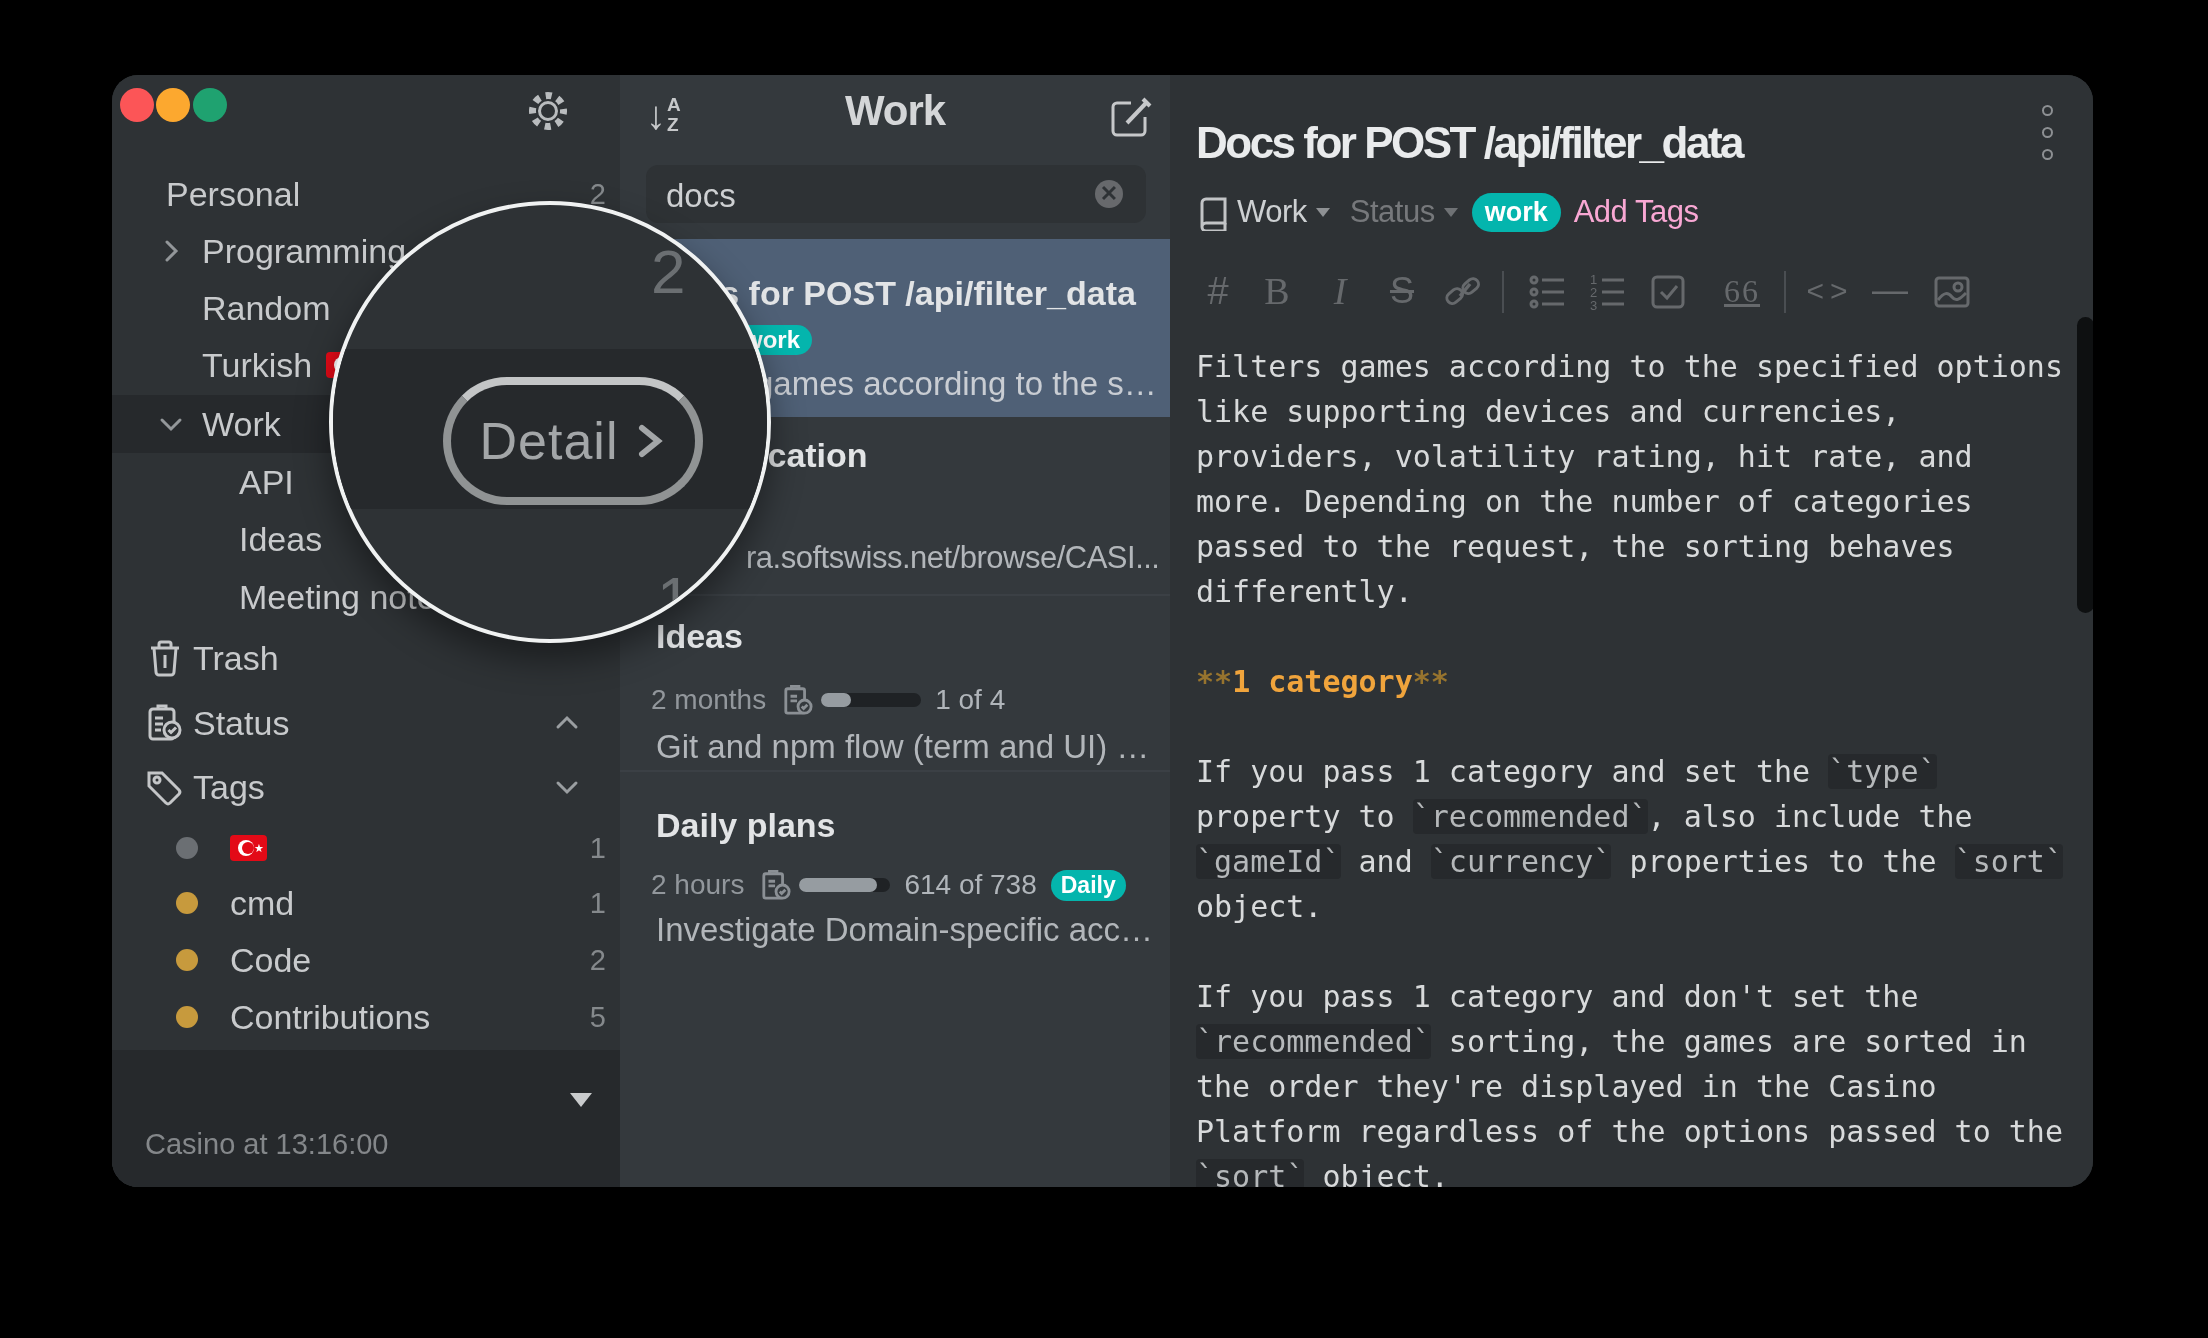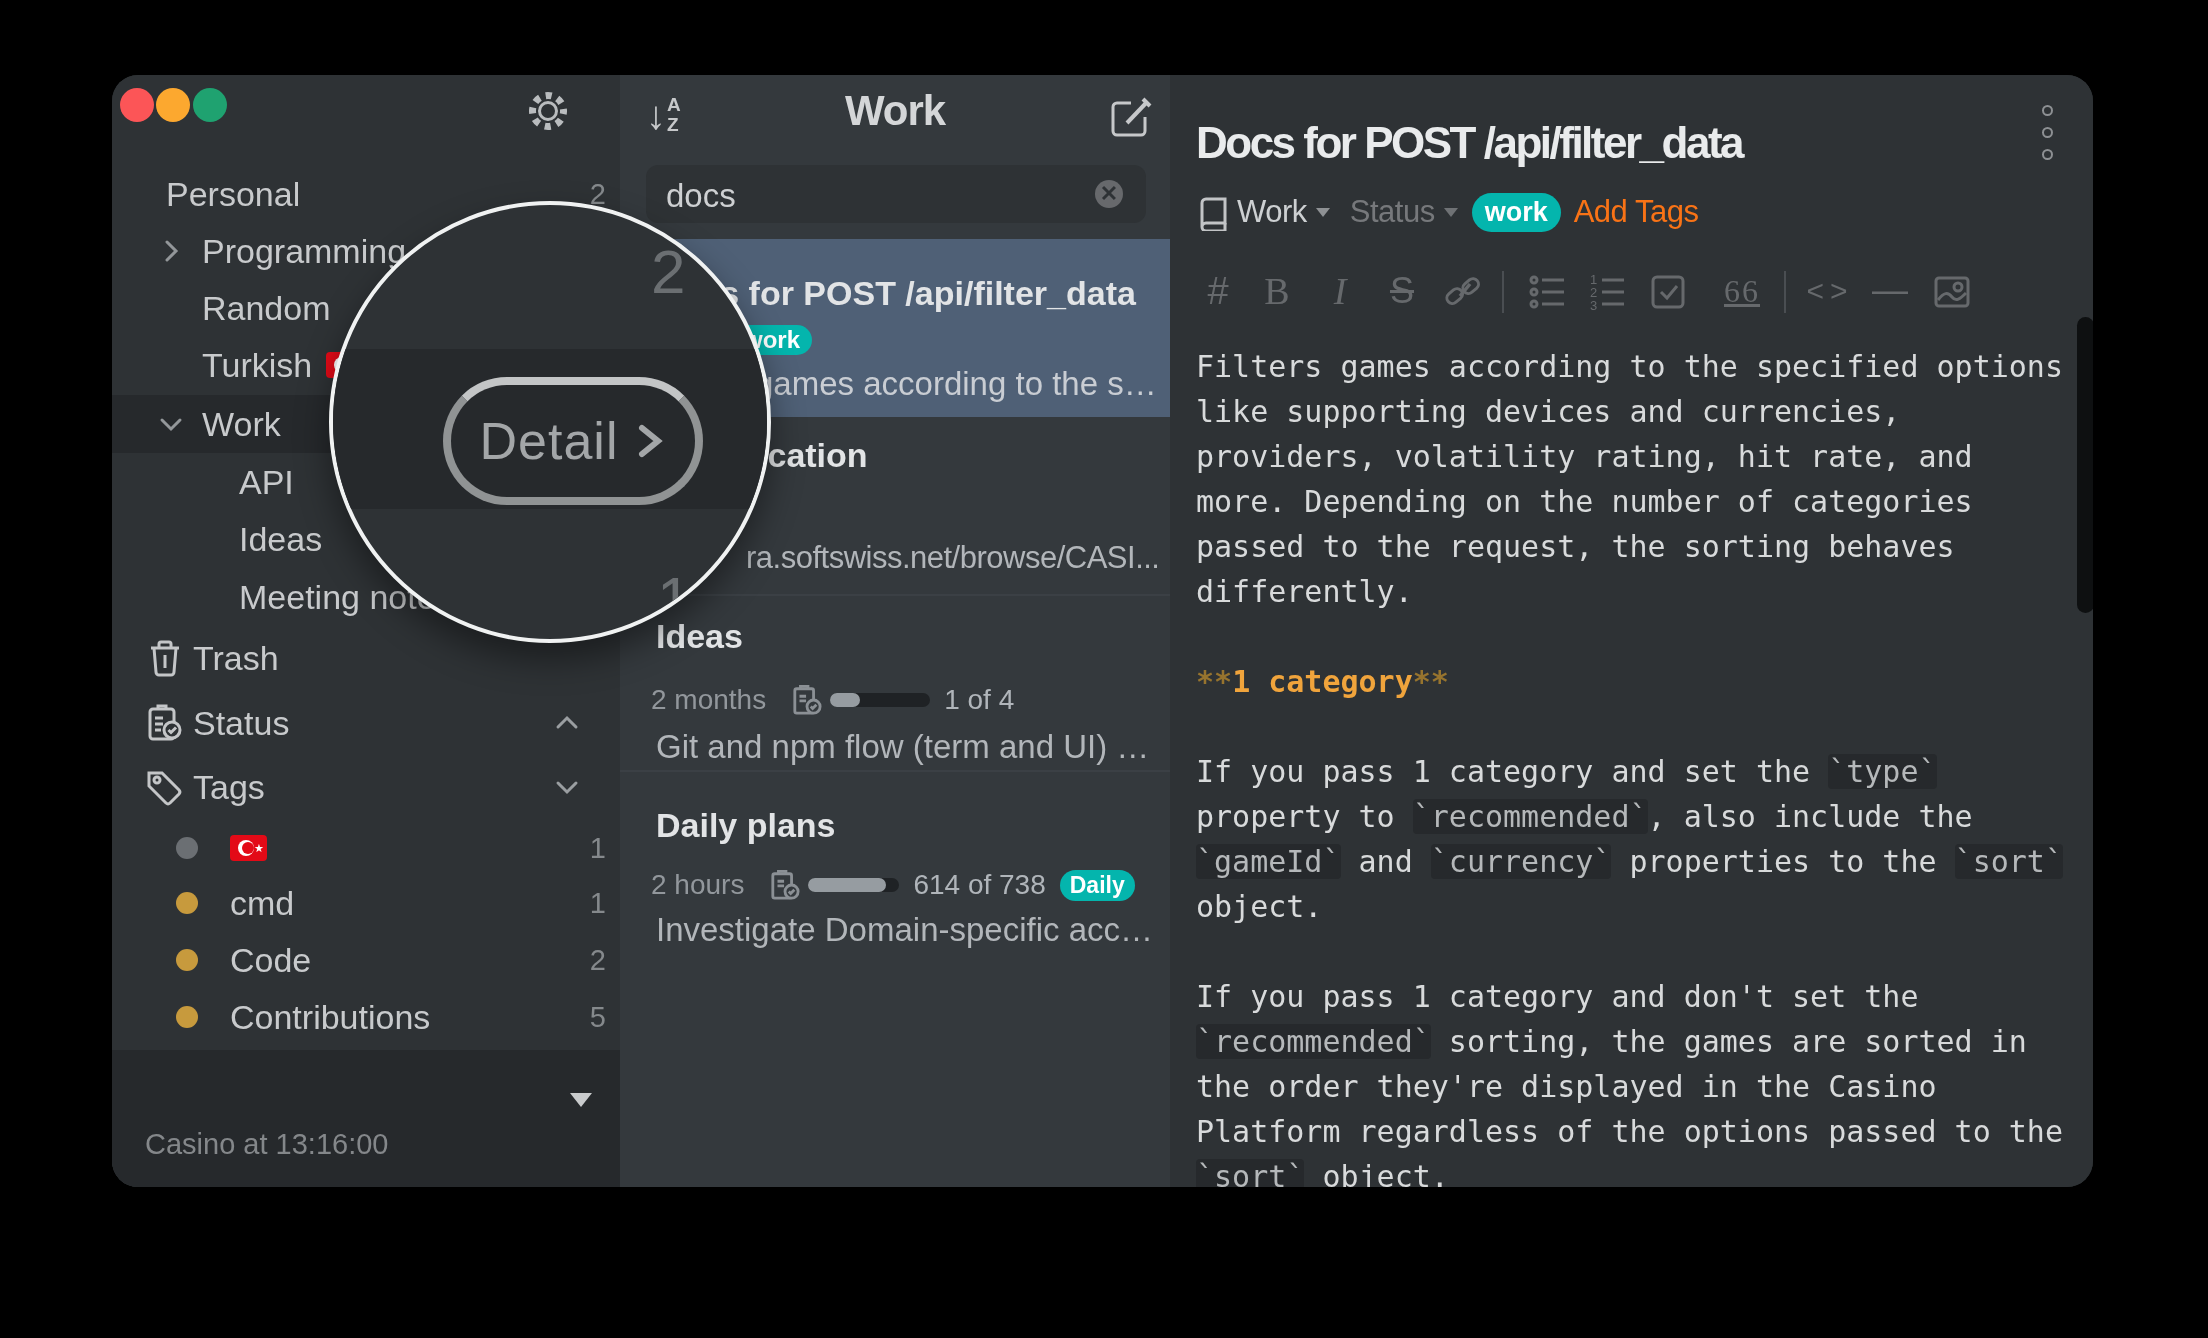--- a/index.html
+++ b/index.html
@@ -40,39 +40,39 @@
   #composeicon { position:absolute; left:489px; top:20px; color:#c6c8ca; }
   #searchbox { position:absolute; left:26px; top:90px; width:500px; height:58px; background:#2e3235; border-radius:12px; }
   #searchtext { position:absolute; left:20px; top:12px; font-size:33px; color:#ced0d2; }
   #searchclear { position:absolute; left:449px; top:15px; width:28px; height:28px; border-radius:50%; background:#67696c; color:#2e3235; font-size:22px; line-height:28px; text-align:center; font-weight:700; }
   .note { position:absolute; left:0; width:550px; }
   .note .ntitle { position:absolute; left:36px; font-size:34px; font-weight:600; color:#e2e4e6; white-space:nowrap; }
   .note .npreview { position:absolute; left:36px; font-size:33px; color:#b2b6ba; white-space:nowrap; max-width:502px; overflow:hidden; text-overflow:ellipsis; }
   .note.sel .npreview { color:#c9cdd3; }
   .tagpill { position:absolute; background:#04b5ad; color:#fff; font-size:24px; font-weight:600; border-radius:15px; height:30px; line-height:30px; padding:0 12px; }
   .meta { position:absolute; left:31px; height:36px; display:flex; align-items:center; font-size:28px; color:#92979c; }
-  .meta .age { margin-right:26px; }
+  .meta .age { margin-right:17px; }
   .meta .micon { width:30px; height:32px; color:#8b9095; margin-right:8px; }
   .meta .micon svg { width:30px; height:32px; }
   .pbar { height:14px; border-radius:7px; background:#1f2225; position:relative; margin-right:14px; }
   .pbar .fill { position:absolute; left:0; top:0; height:14px; border-radius:7px; background:#969ca1; }
   .meta .mcount { color:#b0b5ba; }
   .meta .mpill { margin-left:14px; background:#04b5ad; color:#fff; font-size:23px; font-weight:600; border-radius:16px; height:31px; line-height:31px; padding:0 10px; }
   .ndivider { position:absolute; left:0; width:550px; height:2px; background:#3b4045; }
   
   #editor { position:absolute; left:1058px; top:0; width:923px; height:1112px; background:#2e3235; }
   #etitle { position:absolute; left:26px; top:43px; font-size:44px; font-weight:600; letter-spacing:-2.5px; color:#e9ebec; }
   #emeta { position:absolute; left:28px; top:113px; height:48px; display:flex; align-items:center; }
   #emeta .book { width:26px; height:30px; color:#c2c4c6; }
   #emeta .nb { margin-left:13px; font-size:31px; color:#cdd0d2; letter-spacing:-0.5px; }
   #emeta .dcaret { width:0; height:0; border-left:7px solid transparent; border-right:7px solid transparent; border-top:9px solid #8e9194; margin-left:9px; }
   #emeta .status { margin-left:20px; font-size:31px; color:#76787b; letter-spacing:-0.5px; }
   #emeta .dcaret2 { width:0; height:0; border-left:7px solid transparent; border-right:7px solid transparent; border-top:9px solid #6f7275; margin-left:9px; }
   #emeta .epill { margin-left:14px; background:#04b5ad; color:#fff; font-size:27px; font-weight:600; border-radius:20px; height:39px; line-height:39px; padding:0 13px; }
-  #emeta .addtags { margin-left:13px; font-size:31px; color:#f97316; letter-spacing:-0.5px; }
+  #emeta .addtags { margin-left:13px; font-size:31px; color:#f9a8d4; letter-spacing:-0.5px; }
   .tbi { position:absolute; top:192px; width:60px; height:50px; color:#66696c; text-align:center; }
   .tbi svg { width:44px; height:44px; margin-top:3px; }
   .tbsep { position:absolute; top:196px; width:2px; height:42px; background:#4a4e52; }
   #ebody { position:absolute; left:26px; top:269px; font-family:"DejaVu Sans Mono", monospace; font-size:30px; line-height:45px; color:#d8dadb; white-space:pre; }
   #ebody .c { background:#26292c; color:#b5b8ba; border-radius:4px; }
   #ebody .hs { color:#97742e; font-weight:700; }
   #ebody .ht { color:#f0a43c; font-weight:700; }
   #scrollthumb { position:absolute; left:907px; top:242px; width:17px; height:296px; background:#0e1011; border-radius:9px; }
   #kebab { position:absolute; left:872px; top:30px; }
   #kebab .dot { width:11px; height:11px; border-radius:50%; border:2.5px solid #8d9093; margin:0 auto 11px auto; }

